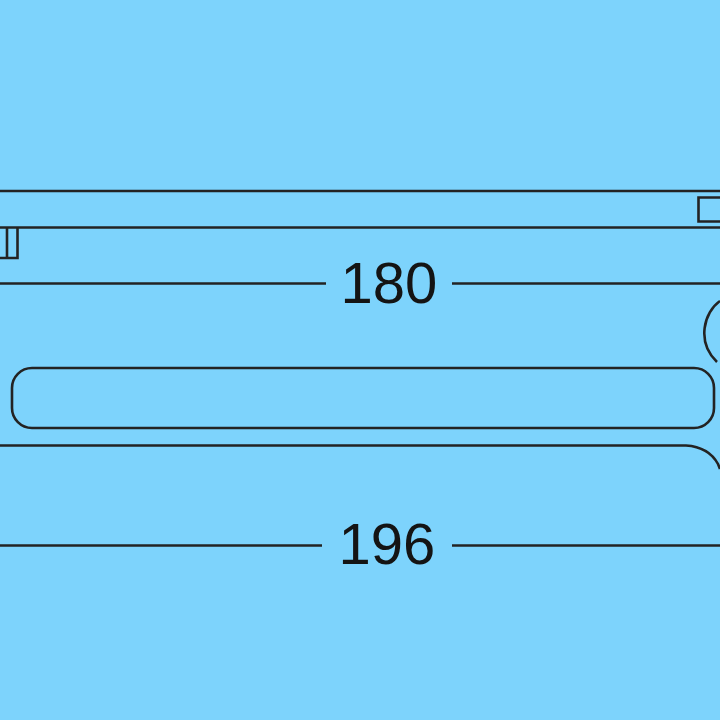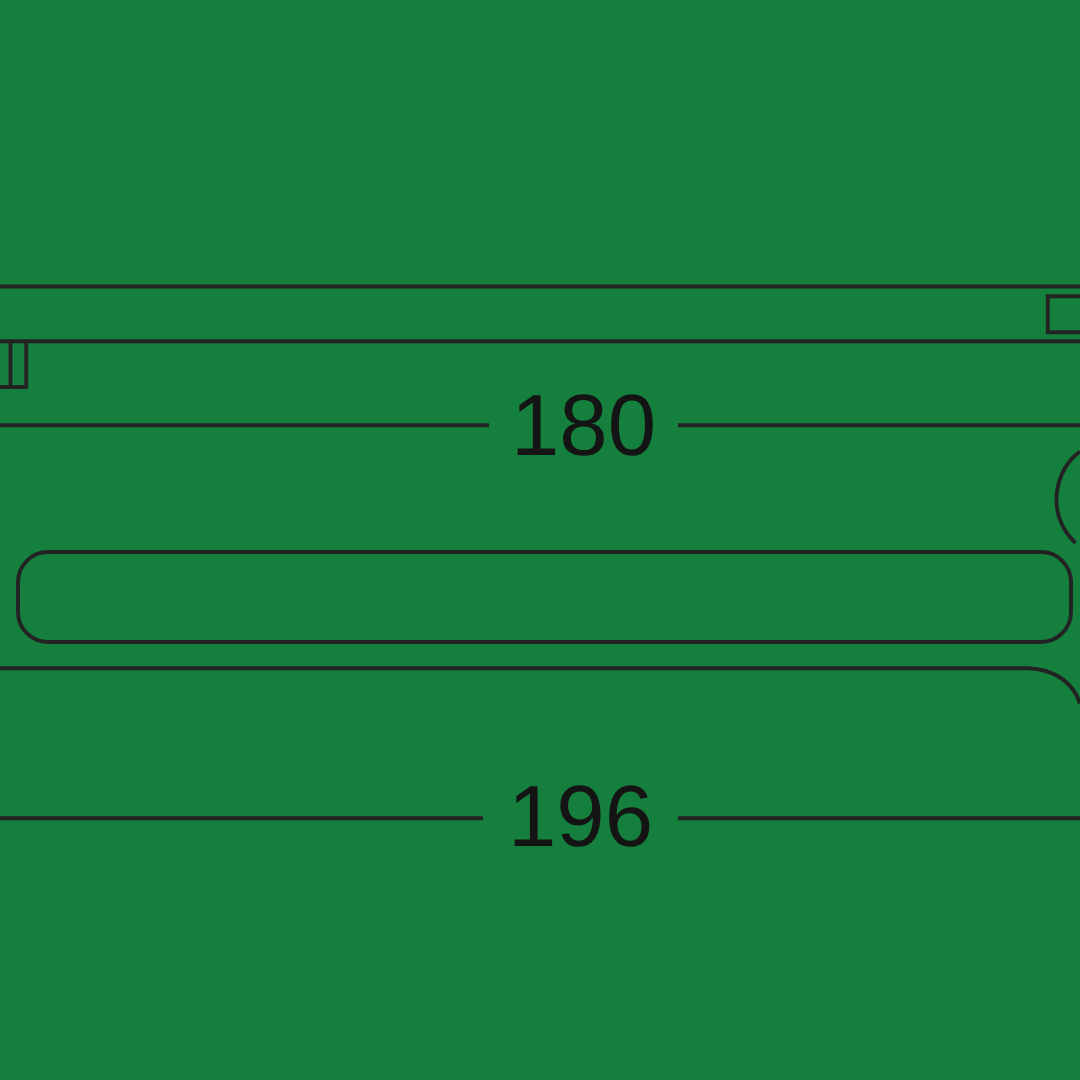--- a/index.html
+++ b/index.html
@@ -4,21 +4,21 @@
 <style>
   html, body {
     margin: 0;
     padding: 0;
     background: #ffffff;
   }
   .canvas {
     position: relative;
     width: 720px;
     height: 720px;
-    background: #15803d;
+    background: #7dd3fc;
     overflow: hidden;
   }
   svg { display: block; }
   .line {
     stroke: #232323;
     stroke-width: 2.6;
     fill: none;
     stroke-linecap: butt;
     stroke-linejoin: miter;
   }

